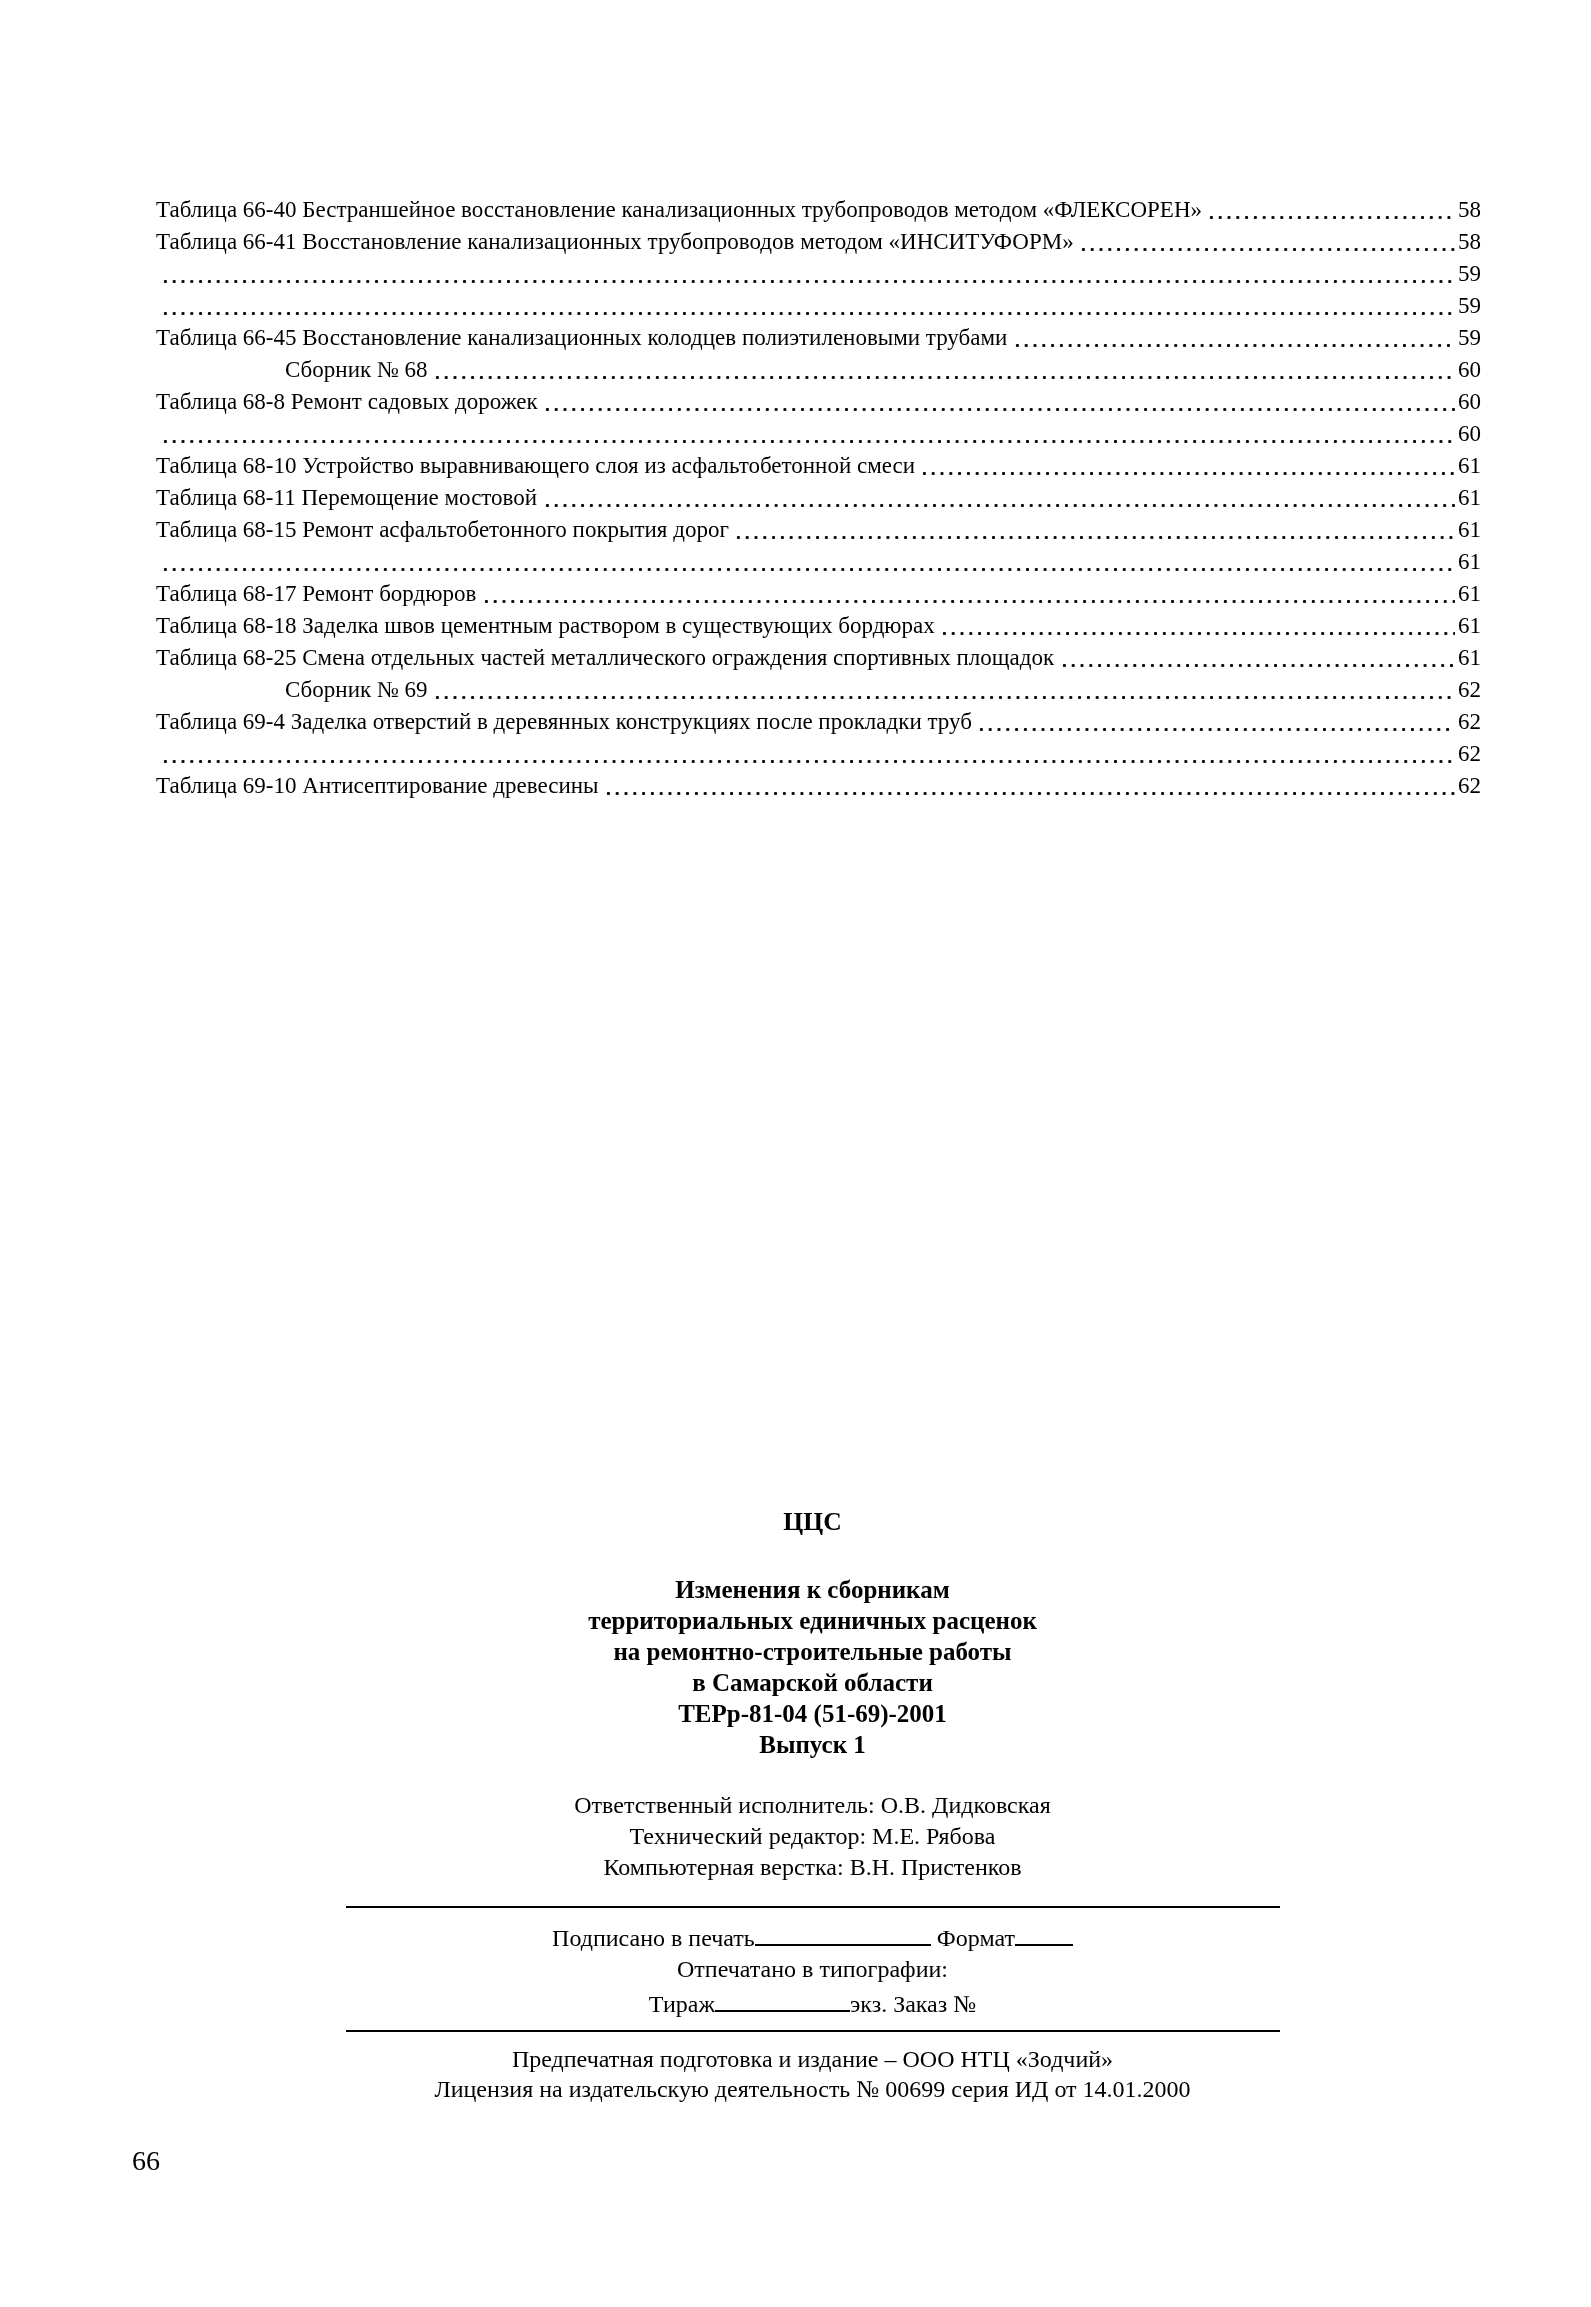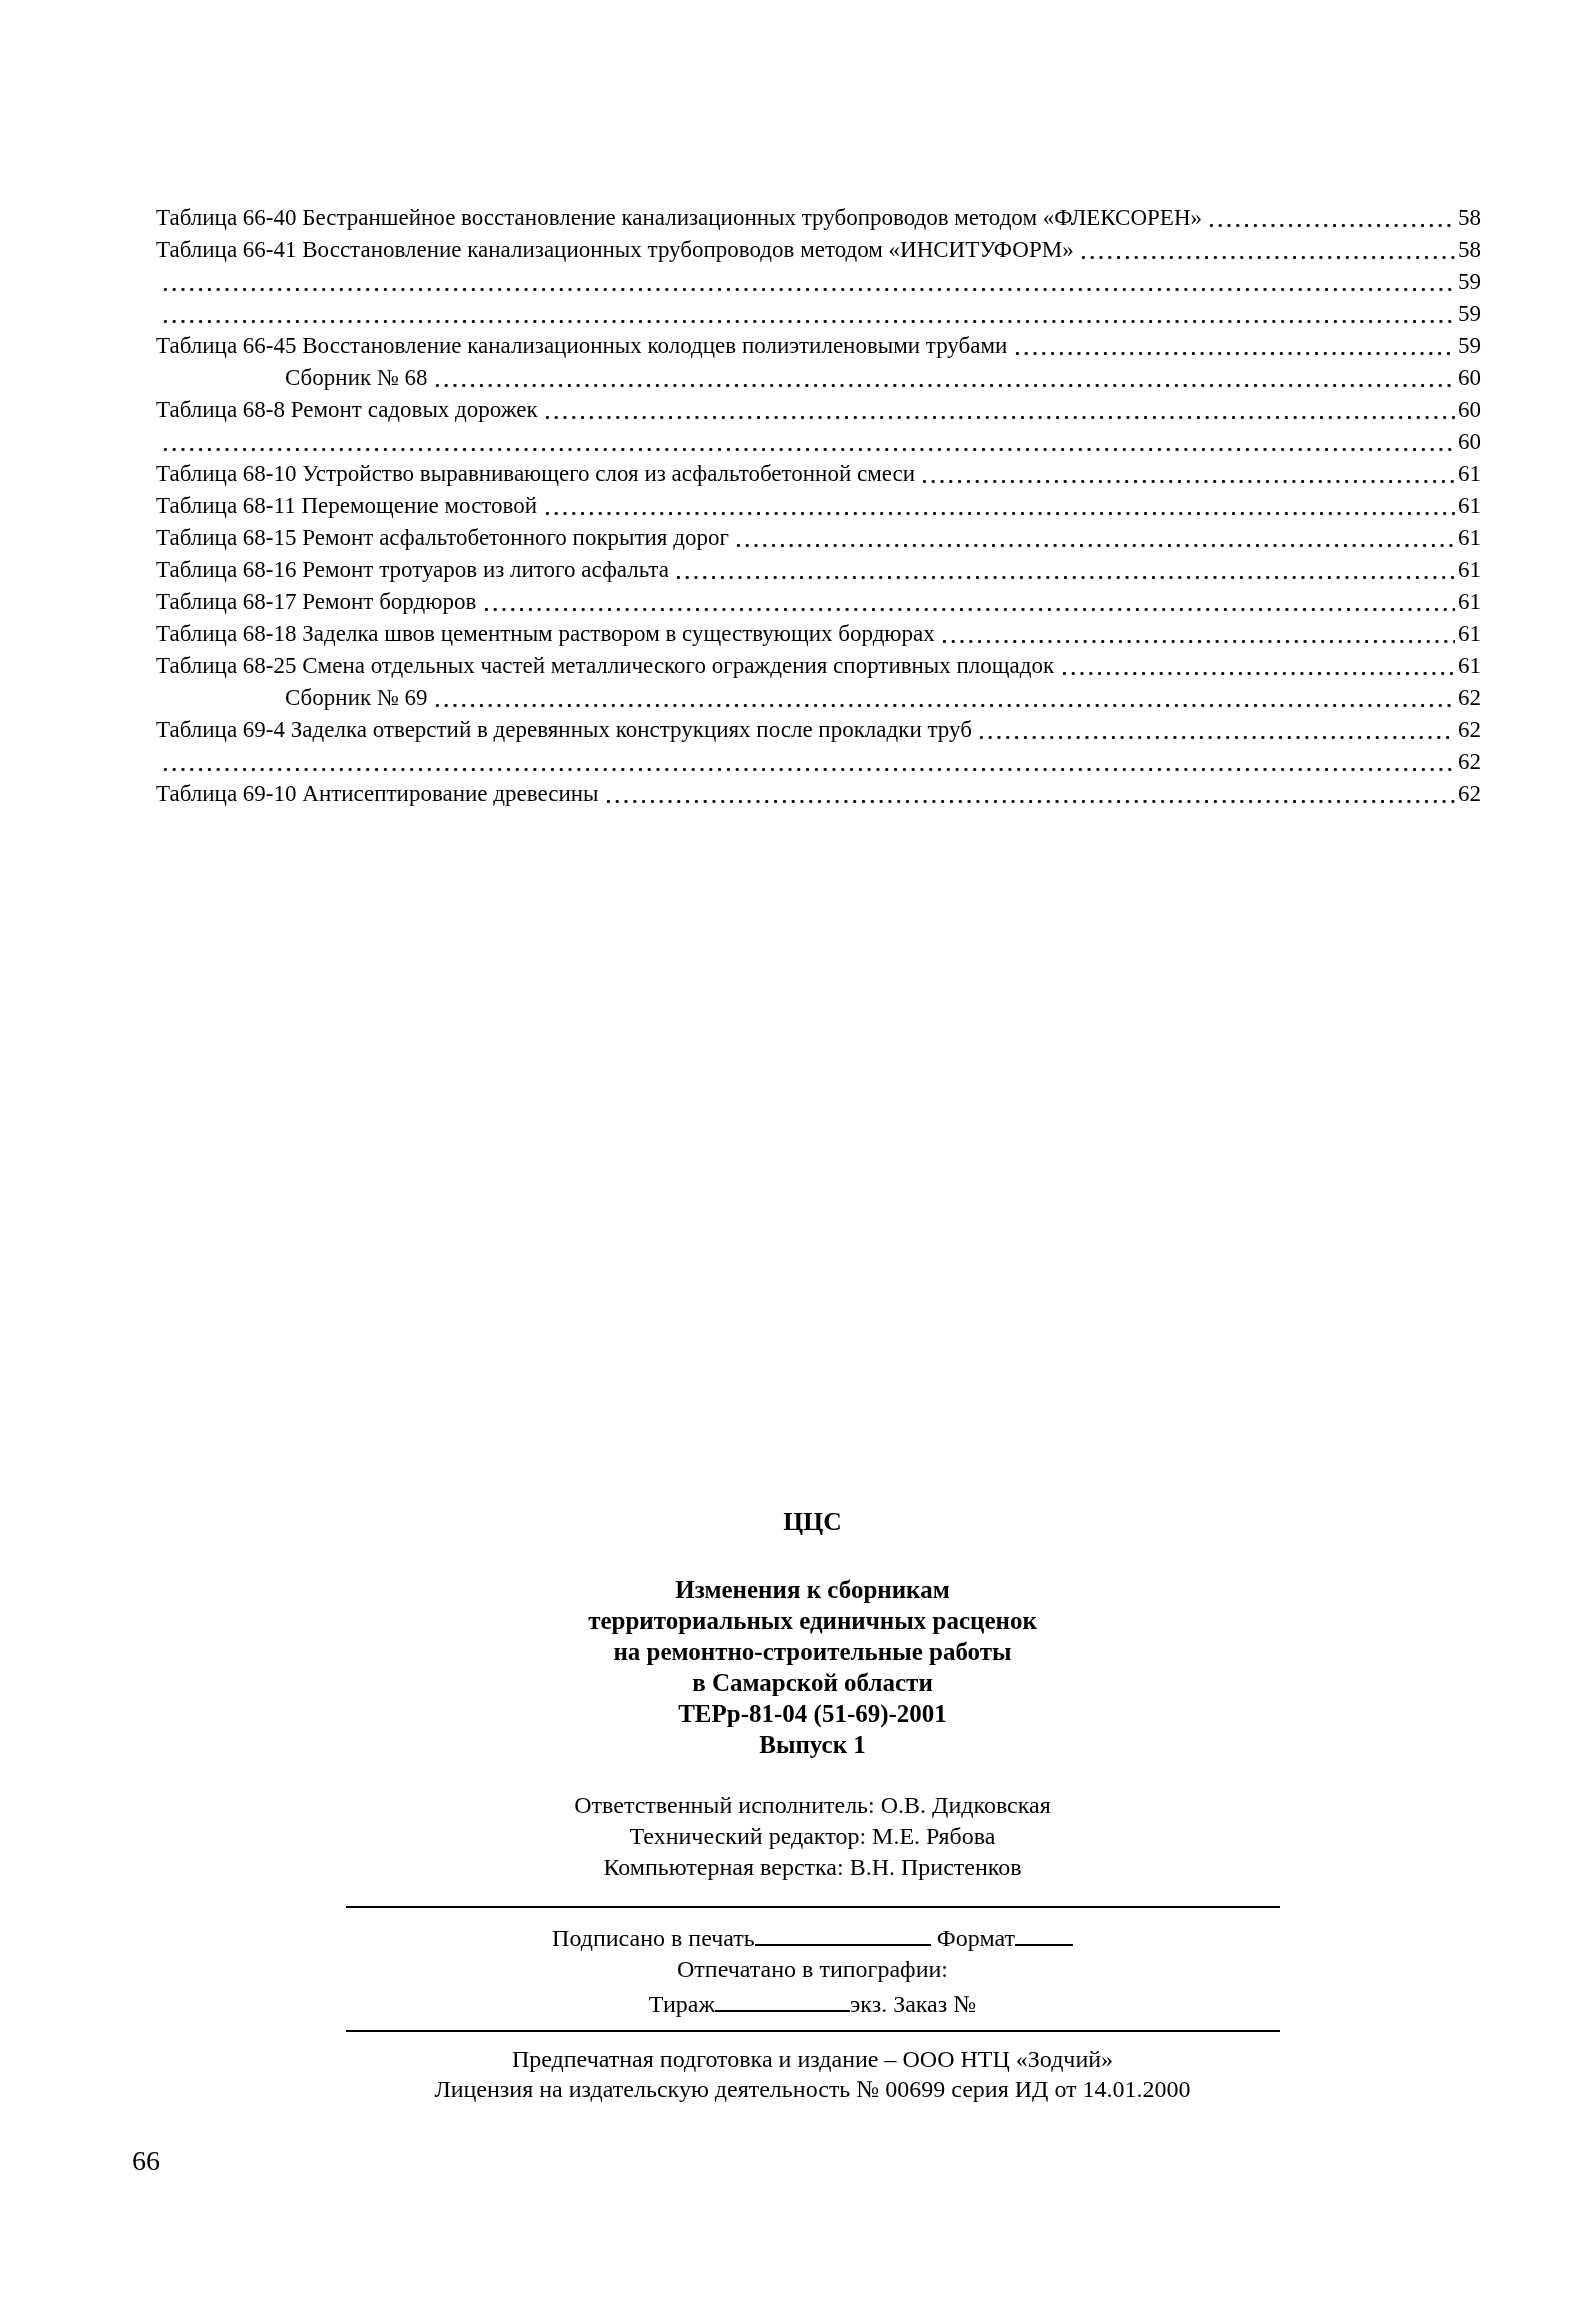--- a/index.html
+++ b/index.html
@@ -10,21 +10,21 @@
     margin: 0 auto;
     background: #ffffff;
     color: #000;
     font-family: "Liberation Serif", "DejaVu Serif", serif;
     overflow: hidden;
   }
 
   
   .toc {
     position: absolute;
-    top: 202px;
+    top: 194px;
     left: 156px;
     width: 1325px;
     margin: 0;
     padding: 0;
     list-style: none;
     font-size: 23px;
   }
   .toc li {
     display: flex;
     align-items: baseline;
@@ -184,21 +184,20 @@
       <span class="toc-page">61</span>
     </li>
 
     <li>
       <span class="toc-label">Таблица 68-15 Ремонт асфальтобетонного покрытия дорог</span>
       <span class="dots"></span>
       <span class="toc-page">61</span>
     </li>
 
     <li>
-      <span class="toc-label">Таблица 68-16 Ремонт тротуаров из литого асфальта</span>
       <span class="dots"></span>
       <span class="toc-page">61</span>
     </li>
 
     <li>
       <span class="toc-label">Таблица 68-17 Ремонт бордюров</span>
       <span class="dots"></span>
       <span class="toc-page">61</span>
     </li>
 

